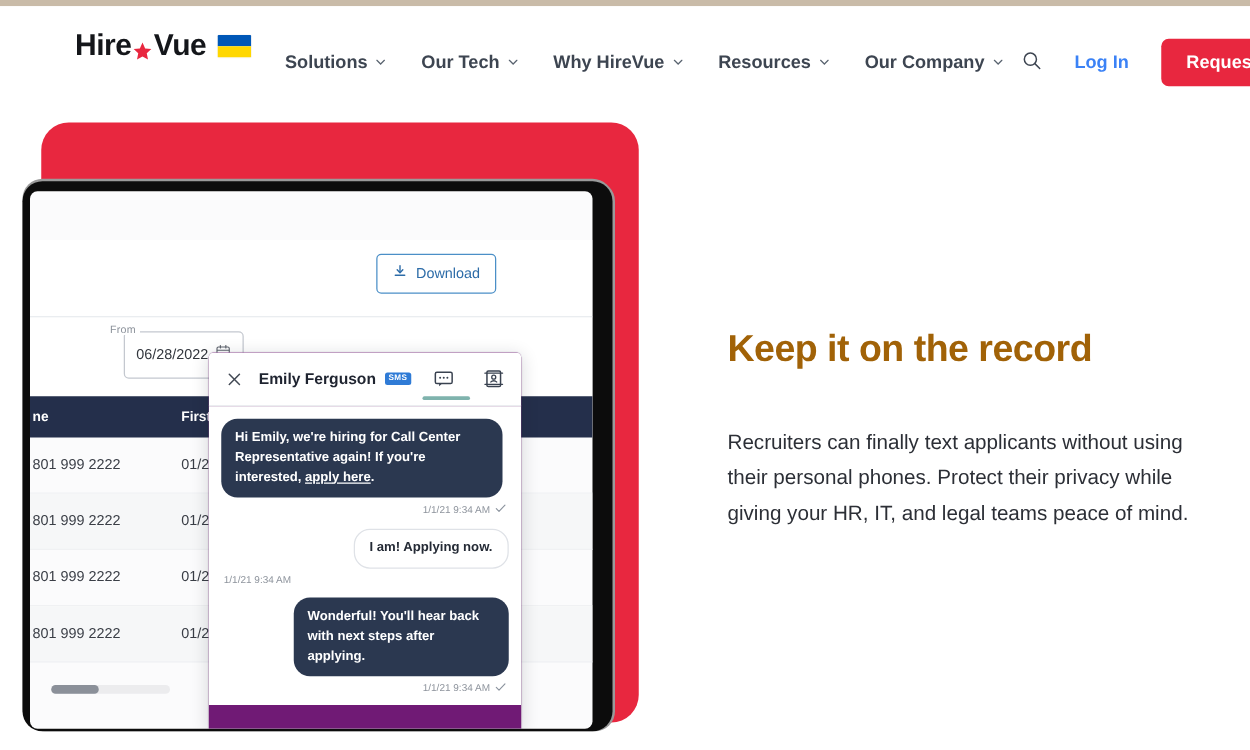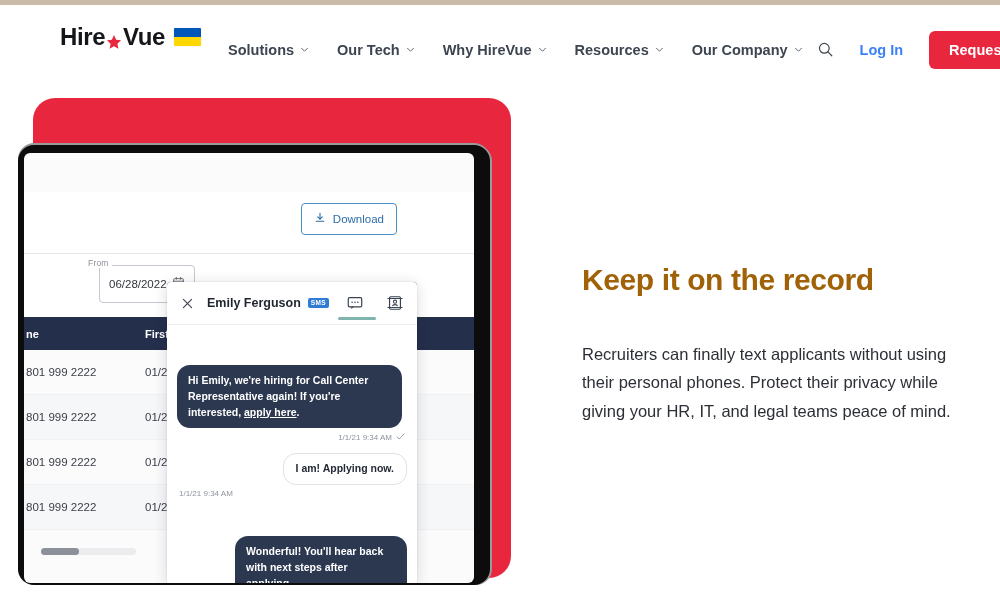--- a/index.html
+++ b/index.html
@@ -111,21 +111,21 @@
   .chat-close { cursor:pointer; margin-right:13px; display:flex; }
   .chat-name { font-size:12.5px; font-weight:700; color:#1f2430; white-space:nowrap; }
   .sms-badge { margin-left:7px; background:#2f7bd6; color:#fff; font-size:6.5px; font-weight:700;
                padding:2px 3px; border-radius:2px; letter-spacing:.3px; line-height:1; }
   .chat-actions { margin-left:auto; display:flex; align-items:center; gap:24px; }
   .chat-icon { cursor:pointer; display:flex; position:relative; }
   .tab-underline { position:absolute; bottom:-9px; left:-9px; width:38px; height:3px; background:#7fb3ad; border-radius:2px; }
 
   .chat-body { padding:10px 10px 0 10px; background:#fff; }
   .msg-row { display:flex; flex-direction:column; margin-bottom:2px; }
-  .msg-row.out { align-items:flex-start;margin-top:30px; }
+  .msg-row.out { align-items:flex-start; }
   .msg-row.in  { align-items:flex-end; }
   .bubble-out {
     background:#2b3850; color:#fff; font-size:10.5px; line-height:1.5;
     padding:8px 11px; border-radius:13px; max-width:225px; font-weight:600;
   }
   .bubble-in {
     background:#fff; color:#242a35; font-size:10.5px; line-height:1.5;
     padding:7px 12px; border-radius:13px; border:1px solid #dfe2e7; font-weight:600;
     display:inline-block;
   }

